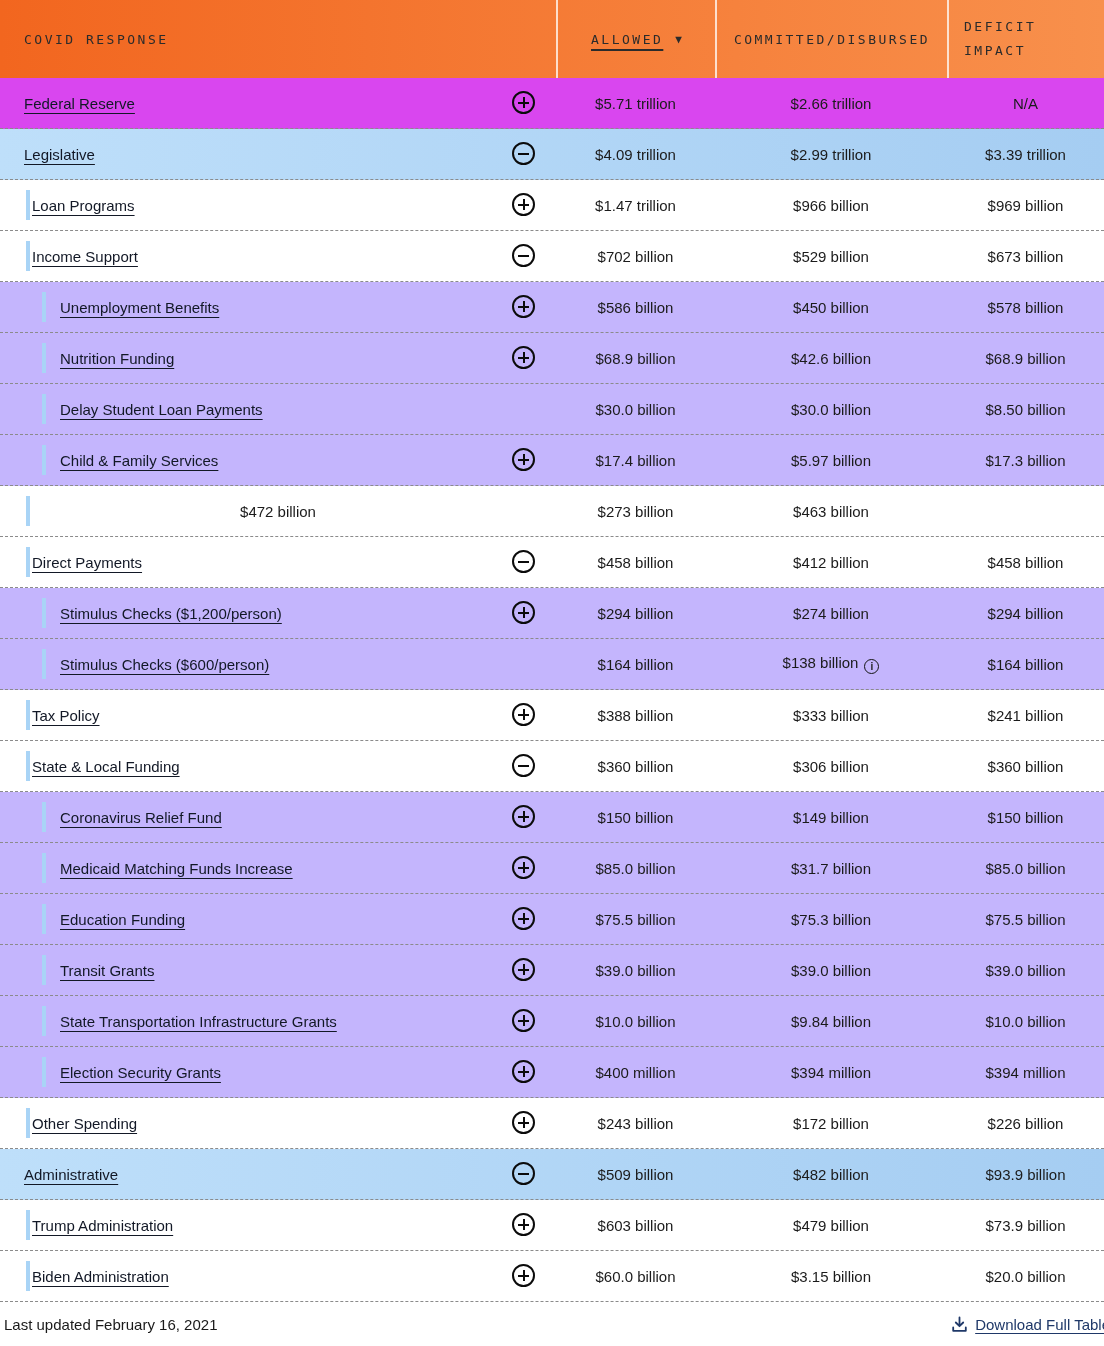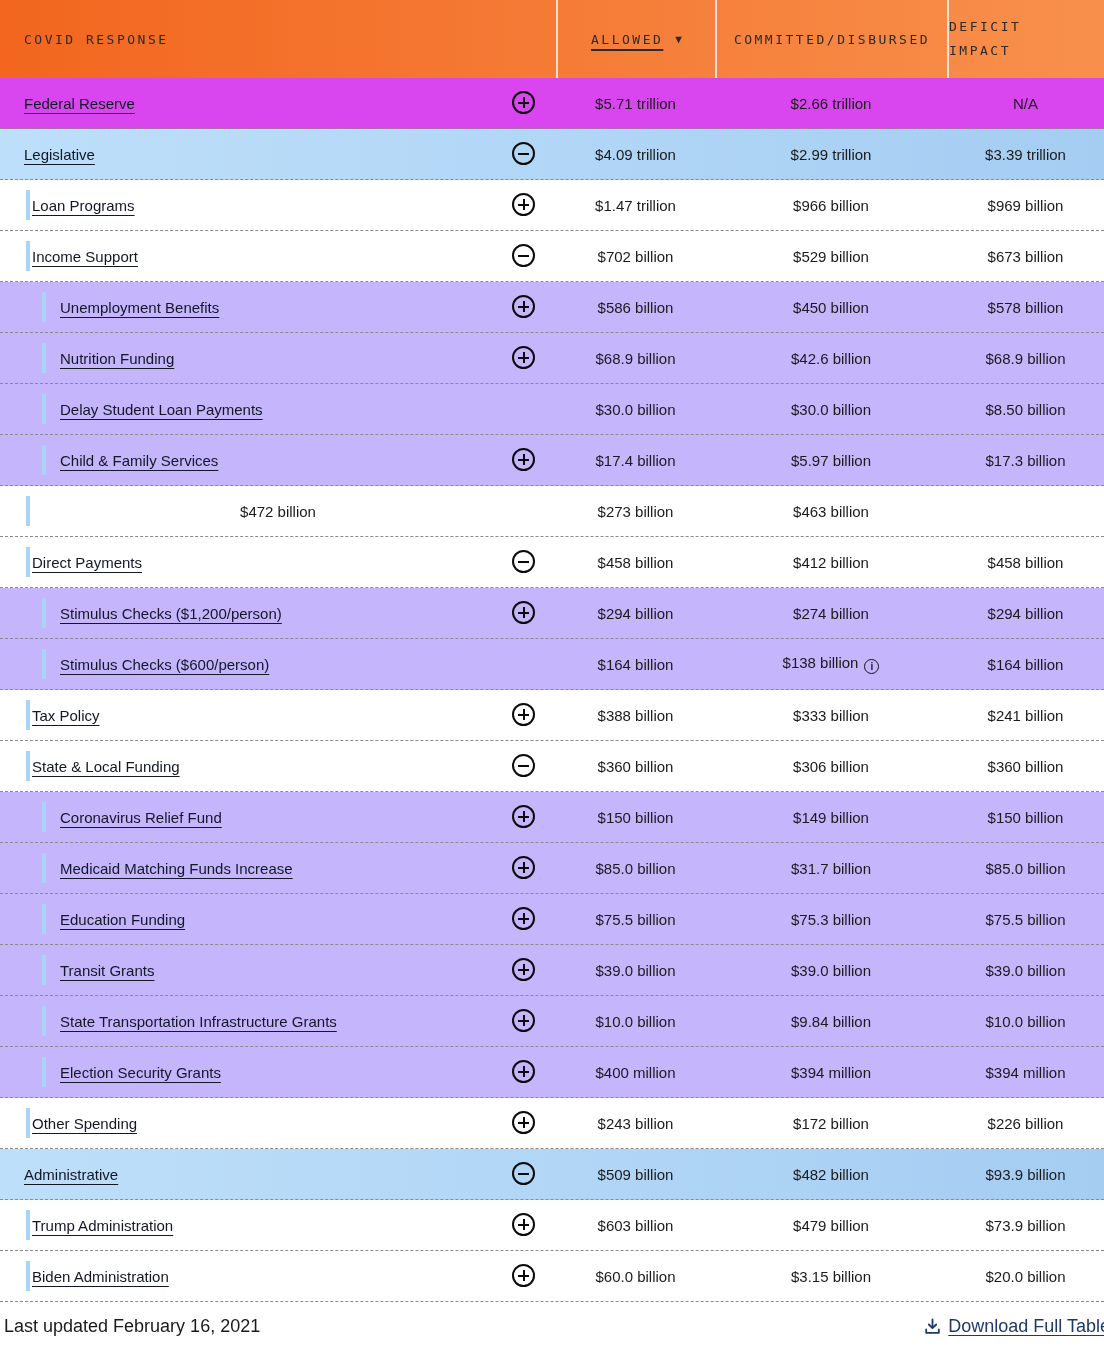--- a/index.html
+++ b/index.html
@@ -16,21 +16,21 @@
     font-family:"DejaVu Sans Mono", monospace;
     font-size:13px; letter-spacing:2.5px; color:#2b2b2b;
   }
   .thead .hcell { height:100%; display:flex; align-items:center; }
   .thead .hcell + .hcell { border-left:2px solid rgba(255,255,255,0.75); }
   .h-response { padding-left:24px; }
   .h-allowed { justify-content:center; cursor:pointer; }
   .h-allowed .txt { text-decoration:underline; text-underline-offset:5px; text-decoration-thickness:1.5px; }
   .h-allowed .arrow { font-size:11px; margin-left:12px; letter-spacing:0; }
   .h-committed { justify-content:center; }
-  .h-deficit { }
+  .h-deficit { padding-left:15px; }
   .h-deficit .txt { max-width:100px; line-height:1.85; }
 
   
   .row {
     position:relative;
     display:grid; grid-template-columns:556px 159px 232px 157px;
     height:51px; align-items:center;
     border-bottom:1.5px dashed #8b8b8b;
     font-size:15px;
   }
@@ -54,21 +54,21 @@
   .toggle .h { position:absolute; left:4px; right:4px; top:50%; margin-top:-1px; height:2px; background:#0b0b0b; }
   .toggle .v { position:absolute; top:4px; bottom:4px; left:50%; margin-left:-1px; width:2px; background:#0b0b0b; }
 
   .c-val { text-align:center; color:#1b1b1b; }
 
   .info { display:inline-flex; width:15px; height:15px; border:1.5px solid #141414; border-radius:50%;
           align-items:center; justify-content:center; font-size:10px; font-weight:bold;
           margin-left:6px; vertical-align:-2px; cursor:pointer; }
 
   
-  .tfoot { display:flex; justify-content:space-between; align-items:center; padding:14px 0 0 4px; font-size:18px; }
+  .tfoot { display:flex; justify-content:space-between; align-items:center; padding:14px 0 0 4px; font-size:15px; }
   .updated { color:#1a1a1a; }
   .dl { display:flex; align-items:center; gap:7px; margin-right:-6px; cursor:pointer; }
   .dl a { color:var(--link_navy,#1f3868); font-weight:500; text-decoration:underline; text-underline-offset:3px; }
 </style>
 </head>
 <body>
 
 <div class="table">
 
   <div class="thead">

